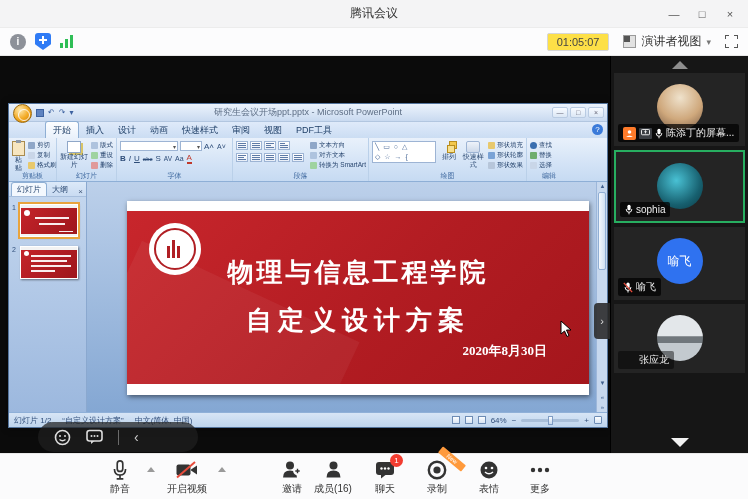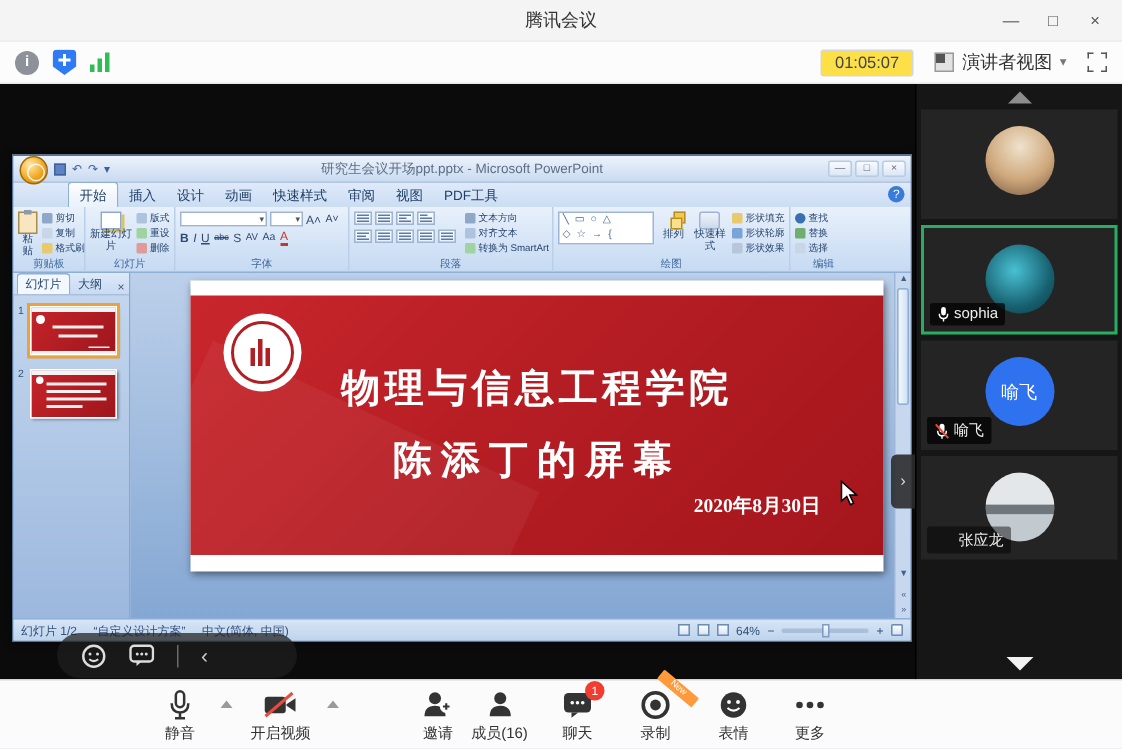--- a/index.html
+++ b/index.html
@@ -86,21 +86,21 @@
   .thumb{display:flex;gap:2px;align-items:flex-start;}
   .tnum{font-size:7px;color:#33507c;width:6px;flex:none;}
   .tslide{width:58px;height:33px;background:linear-gradient(130deg,#c5242a,#9e161c);border:1px solid #fff;box-shadow:1px 1px 2px rgba(0,0,0,.45);position:relative;}
   .thumb.sel .tslide{outline:2px solid #e8a33d;}
   .tstrip{position:absolute;top:0;left:0;right:0;height:3px;background:#f3f3f3;}
   .tstrip.b{top:auto;bottom:0;height:2px;}
   .tl{position:absolute;background:rgba(255,255,255,.92);height:2px;}
   .tdot{position:absolute;left:3px;top:5px;width:6px;height:6px;border-radius:50%;background:#fff;}
 
   .slide-area{flex:1;position:relative;background:linear-gradient(#bcd0ea,#84a7d3);overflow:hidden;}
-  .canvas{position:absolute;left:40px;top:5px;width:462px;height:194px;background:#fff;box-shadow:1px 2px 5px rgba(0,0,0,.5);}
+  .canvas{position:absolute;left:40px;top:19px;width:462px;height:194px;background:#fff;box-shadow:1px 2px 5px rgba(0,0,0,.5);}
   .redzone{position:absolute;left:0;right:0;top:10px;bottom:11px;background:linear-gradient(135deg,#c8262c 0%,#b21c22 55%,#a4161c 100%);overflow:hidden;}
   .redzone::before{content:"";position:absolute;left:-30px;bottom:-60px;width:240px;height:160px;background:rgba(255,255,255,.05);transform:rotate(25deg);}
   .seal{position:absolute;left:22px;top:12px;width:52px;height:52px;border-radius:50%;background:#fff;display:flex;align-items:center;justify-content:center;}
   .seal-inner{width:42px;height:42px;border-radius:50%;border:2px solid #b01f24;display:flex;align-items:center;justify-content:center;}
   .seal-core{width:16px;height:18px;display:flex;gap:2px;align-items:flex-end;}
   .seal-core i{display:block;width:3px;background:#b01f24;}
   .slide-title{position:absolute;left:0;right:0;text-align:center;color:#fff;font-family:"Liberation Serif","DejaVu Serif",serif;font-weight:bold;white-space:nowrap;}
   .t1{top:44px;font-size:26px;letter-spacing:3px;}
   .t2{top:92px;font-size:26px;letter-spacing:6px;}
   .sdate{position:absolute;right:42px;bottom:24px;color:#fff;font-family:"Liberation Serif","DejaVu Serif",serif;font-weight:bold;font-size:13px;}
@@ -463,21 +463,21 @@
             <div class="seal">
               <div class="seal-inner">
                   <span class="seal-core">
                     <i style="height:12px"></i>
                     <i style="height:18px"></i>
                     <i style="height:12px"></i>
                   </span>
                 </div>
             </div>
             <div class="slide-title t1">物理与信息工程学院</div>
-            <div class="slide-title t2">陈添丁的屏幕</div>
+            <div class="slide-title t2">自定义设计方案</div>
             <div class="sdate">2020年8月30日</div>
           </div>
         </div>
         <div class="vscroll">
           <span class="varrow" style="top:1px">▲</span>
           <span class="vthumb"></span>
           <span class="varrow" style="bottom:26px">▼</span>
           <span class="pgbtn" style="bottom:12px">«</span>
           <span class="pgbtn" style="bottom:2px">»</span>
         </div>
@@ -529,20 +529,40 @@
       <path d="M1 1 L1 14 L4.5 11 L7 16.5 L9 15.5 L6.5 10 L11 10 Z" fill="#fff" stroke="#000" stroke-width="1"></path>
     </svg>
 </div>
 
 <div class="sidebar">
   <div class="scroll-up"></div>
   <div class="tiles">
 
     <div class="tile">
       <div class="avatar av1"></div>
+      <div class="tlabel">
+        <span class="host-badge">
+            <svg width="9" height="9" viewBox="0 0 10 10">
+              <circle cx="5" cy="3.4" r="2" fill="#fff"></circle>
+              <path d="M1.2 9 Q5 5.4 8.8 9 Z" fill="#fff"></path>
+            </svg>
+          </span>
+        <span class="screen-badge">
+            <svg width="9" height="8" viewBox="0 0 10 9">
+              <rect x="0.5" y="0.5" width="9" height="6" rx="1" fill="none" stroke="#fff" stroke-width="1"></rect>
+              <path d="M5 5 L5 2 M3.7 3.2 L5 2 L6.3 3.2" stroke="#fff" stroke-width="1" fill="none"></path>
+            </svg>
+          </span>
+        <svg width="8" height="11" viewBox="0 0 10 13">
+            <rect x="3" y="0.5" width="4" height="7" rx="2" fill="#fff"></rect>
+            <path d="M1.5 6 Q1.5 10 5 10 Q8.5 10 8.5 6" fill="none" stroke="#fff" stroke-width="1.2"></path>
+            <path d="M5 10 L5 12.5" stroke="#fff" stroke-width="1.2"></path>
+          </svg>
+        <span>陈添丁的屏幕...</span>
+      </div>
     </div>
 
     <div class="tile active">
       <div class="avatar av2"></div>
       <div class="tlabel">
         <svg width="8" height="11" viewBox="0 0 10 13">
             <rect x="3" y="0.5" width="4" height="7" rx="2" fill="#fff"></rect>
             <path d="M1.5 6 Q1.5 10 5 10 Q8.5 10 8.5 6" fill="none" stroke="#fff" stroke-width="1.2"></path>
             <path d="M5 10 L5 12.5" stroke="#fff" stroke-width="1.2"></path>
           </svg>

